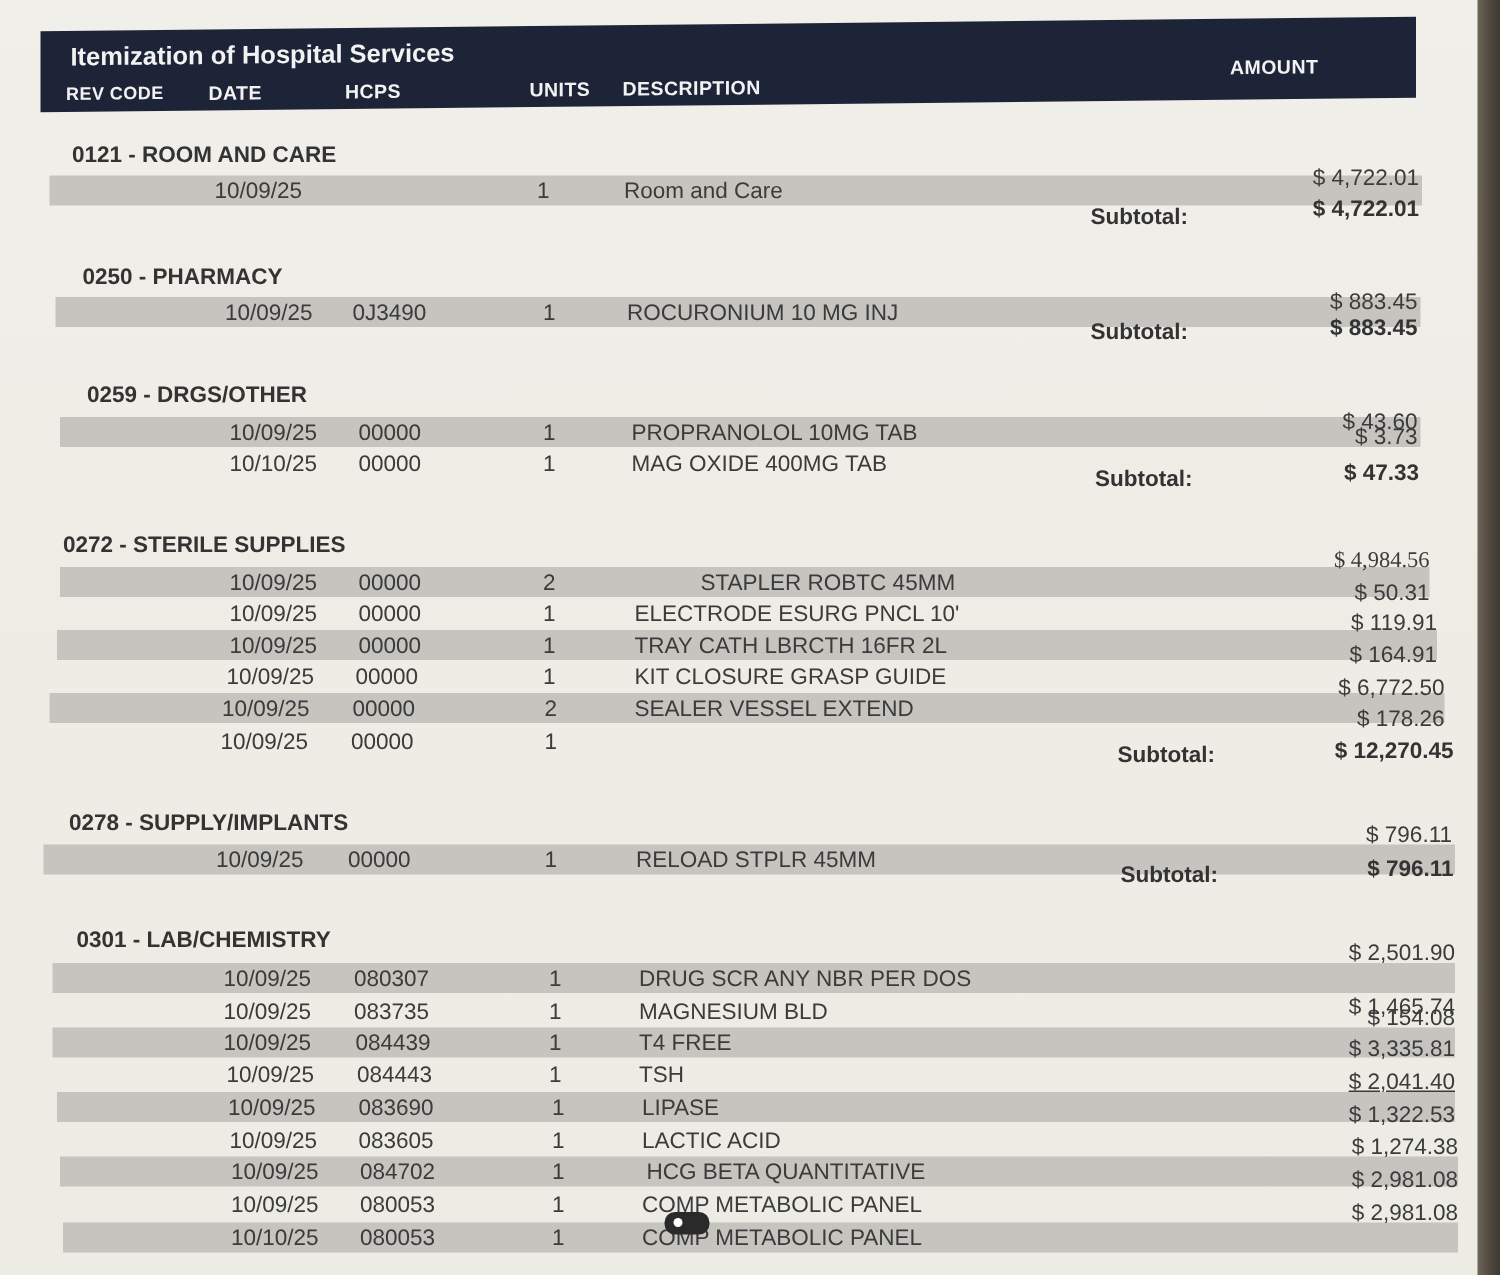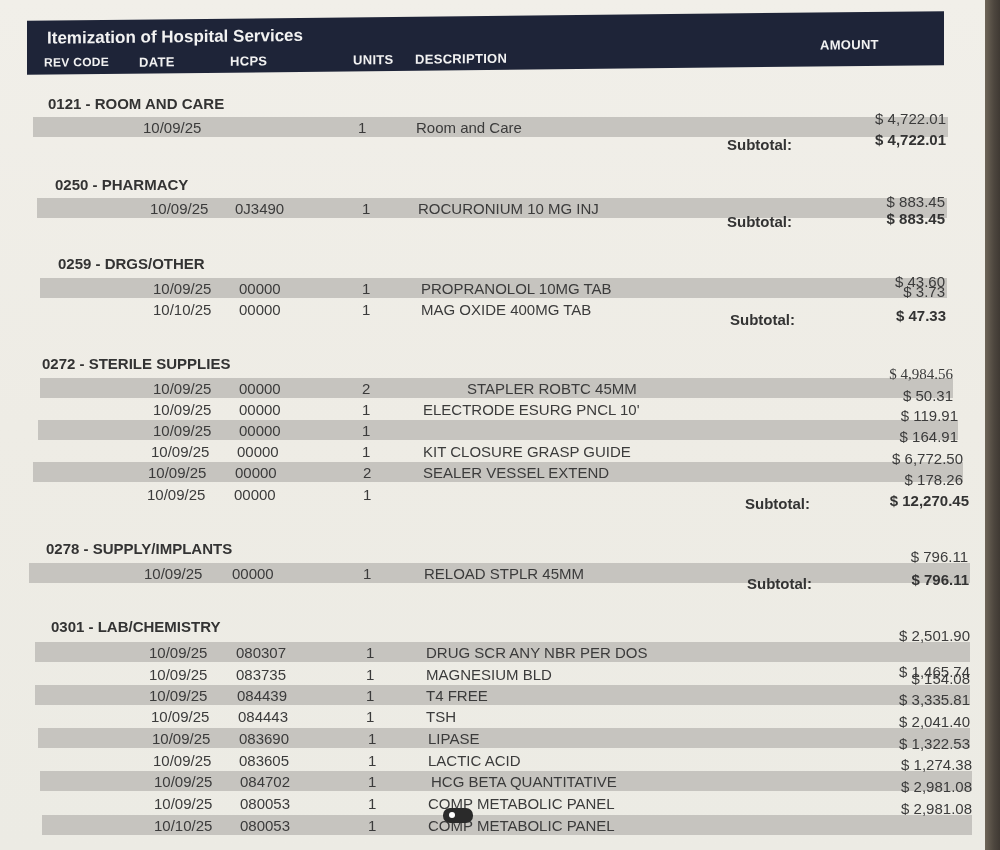--- a/index.html
+++ b/index.html
@@ -121,20 +121,21 @@
     <span style="left:113px;">10/09/25</span>
     <span style="left:199px;">00000</span>
     <span style="left:322px;">1</span>
     <span style="left:383px;">ELECTRODE ESURG PNCL 10'</span>
     <span class="amt" style="right:0px;top:-12px;">$ 50.31</span>
   </div>
   <div class="row shade" style="left:38px;top:420px;width:920px;">
     <span style="left:115px;">10/09/25</span>
     <span style="left:201px;">00000</span>
     <span style="left:324px;">1</span>
+    <span style="left:385px;">TRAY CATH LBRCTH 16FR 2L</span>
     <span class="amt" style="right:0px;top:-13px;">$ 119.91</span>
   </div>
   <div class="row" style="left:38px;top:441px;width:920px;">
     <span style="left:113px;">10/09/25</span>
     <span style="left:199px;">00000</span>
     <span style="left:324px;">1</span>
     <span style="left:385px;">KIT CLOSURE GRASP GUIDE</span>
     <span class="amt" style="right:0px;top:-13px;">$ 164.91</span>
   </div>
   <div class="row shade" style="left:33px;top:462px;width:930px;">
@@ -191,21 +192,21 @@
     <span style="left:203px;">084443</span>
     <span style="left:331px;">1</span>
     <span style="left:391px;">TSH</span>
     <span class="amt" style="right:0px;top:-15px;">$ 3,335.81</span>
   </div>
   <div class="row shade" style="left:38px;top:728px;width:932px;">
     <span style="left:114px;">10/09/25</span>
     <span style="left:201px;">083690</span>
     <span style="left:330px;">1</span>
     <span style="left:390px;">LIPASE</span>
-    <span class="amt" style="right:0px;top:-15px;">$ 2,041.40</span>
+    <span class="amt" style="right:0px;top:-15px;text-decoration:underline;">$ 2,041.40</span>
   </div>
   <div class="row" style="left:38px;top:750px;width:932px;">
     <span style="left:115px;">10/09/25</span>
     <span style="left:201px;">083605</span>
     <span style="left:330px;">1</span>
     <span style="left:390px;">LACTIC ACID</span>
     <span class="amt" style="right:0px;top:-15px;">$ 1,322.53</span>
   </div>
   <div class="row shade" style="left:40px;top:771px;width:932px;">
     <span style="left:114px;">10/09/25</span>

